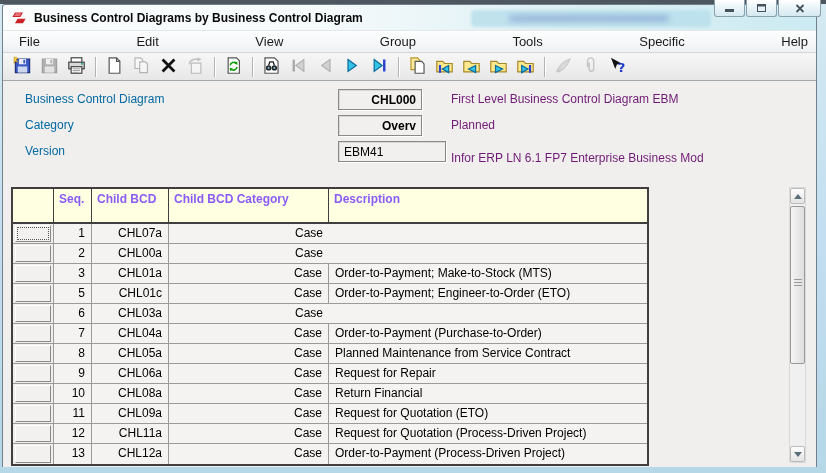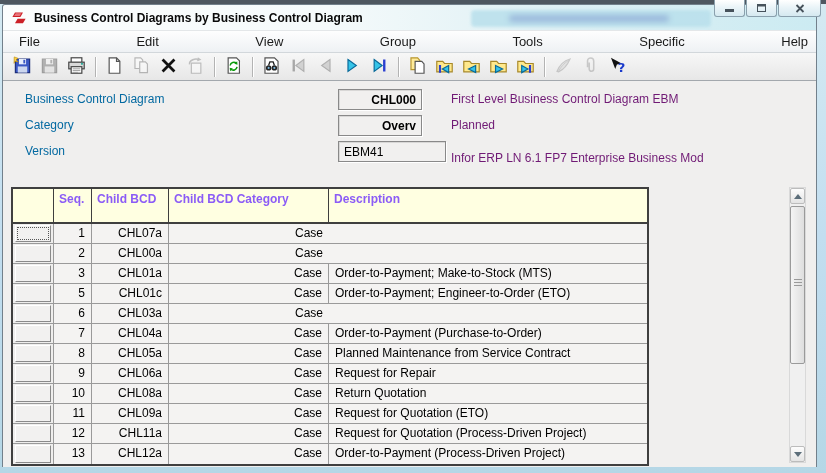--- a/index.html
+++ b/index.html
@@ -370,21 +370,21 @@
             <div class="td r">Case</div>
             <div class="td ">Request for Repair</div>
           </div>
           <div class="trow">
             <div class="td sel">
               <button class="rowbtn"></button>
             </div>
             <div class="td r">10</div>
             <div class="td r">CHL08a</div>
             <div class="td r">Case</div>
-            <div class="td ">Return Quotation</div>
+            <div class="td ">Return Financial</div>
           </div>
           <div class="trow">
             <div class="td sel">
               <button class="rowbtn"></button>
             </div>
             <div class="td r">11</div>
             <div class="td r">CHL09a</div>
             <div class="td r">Case</div>
             <div class="td ">Request for Quotation (ETO)</div>
           </div>

